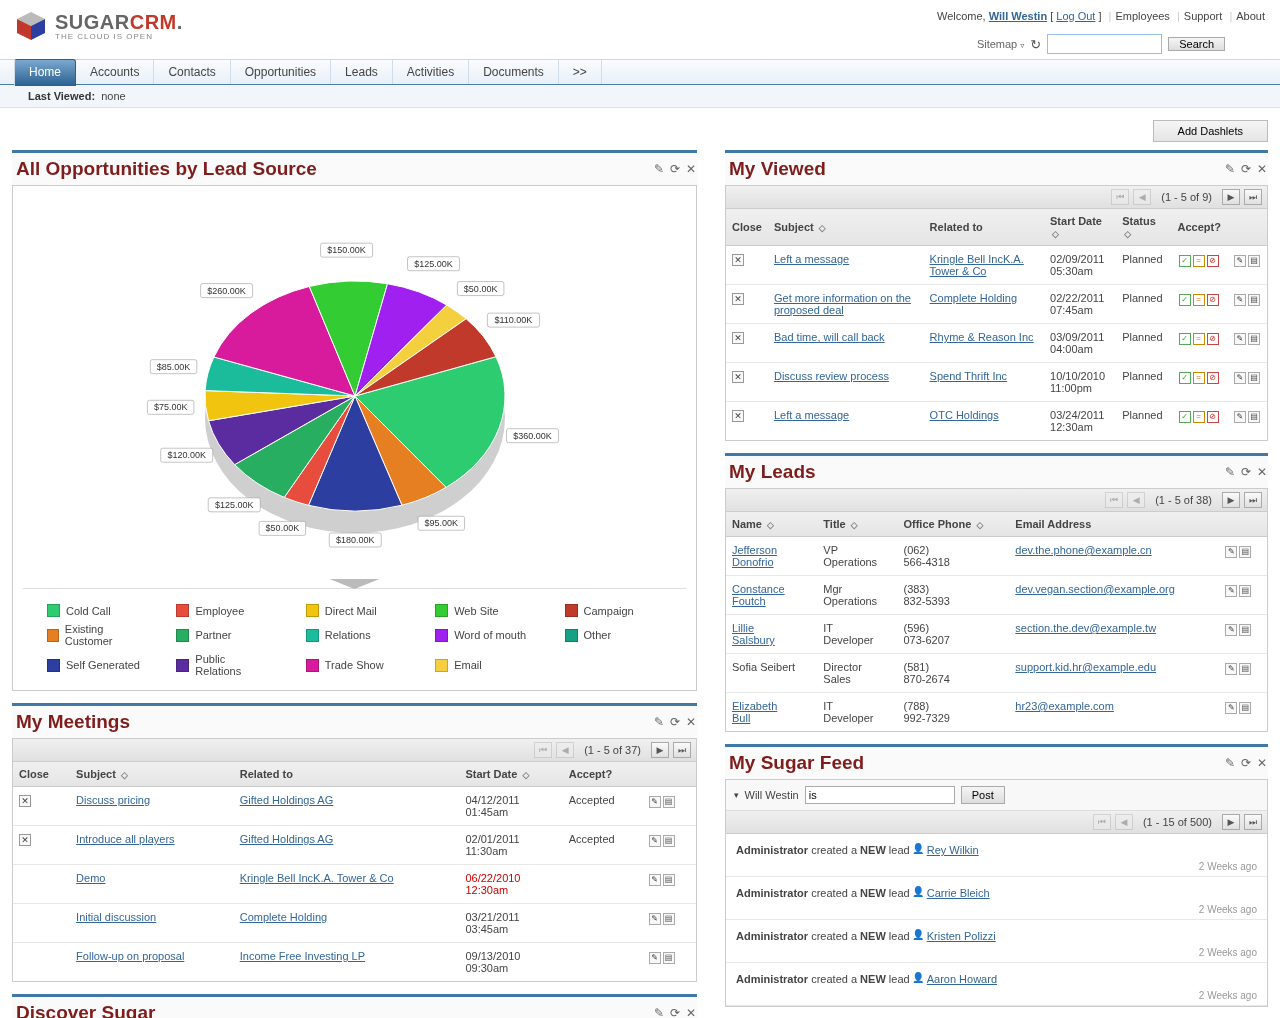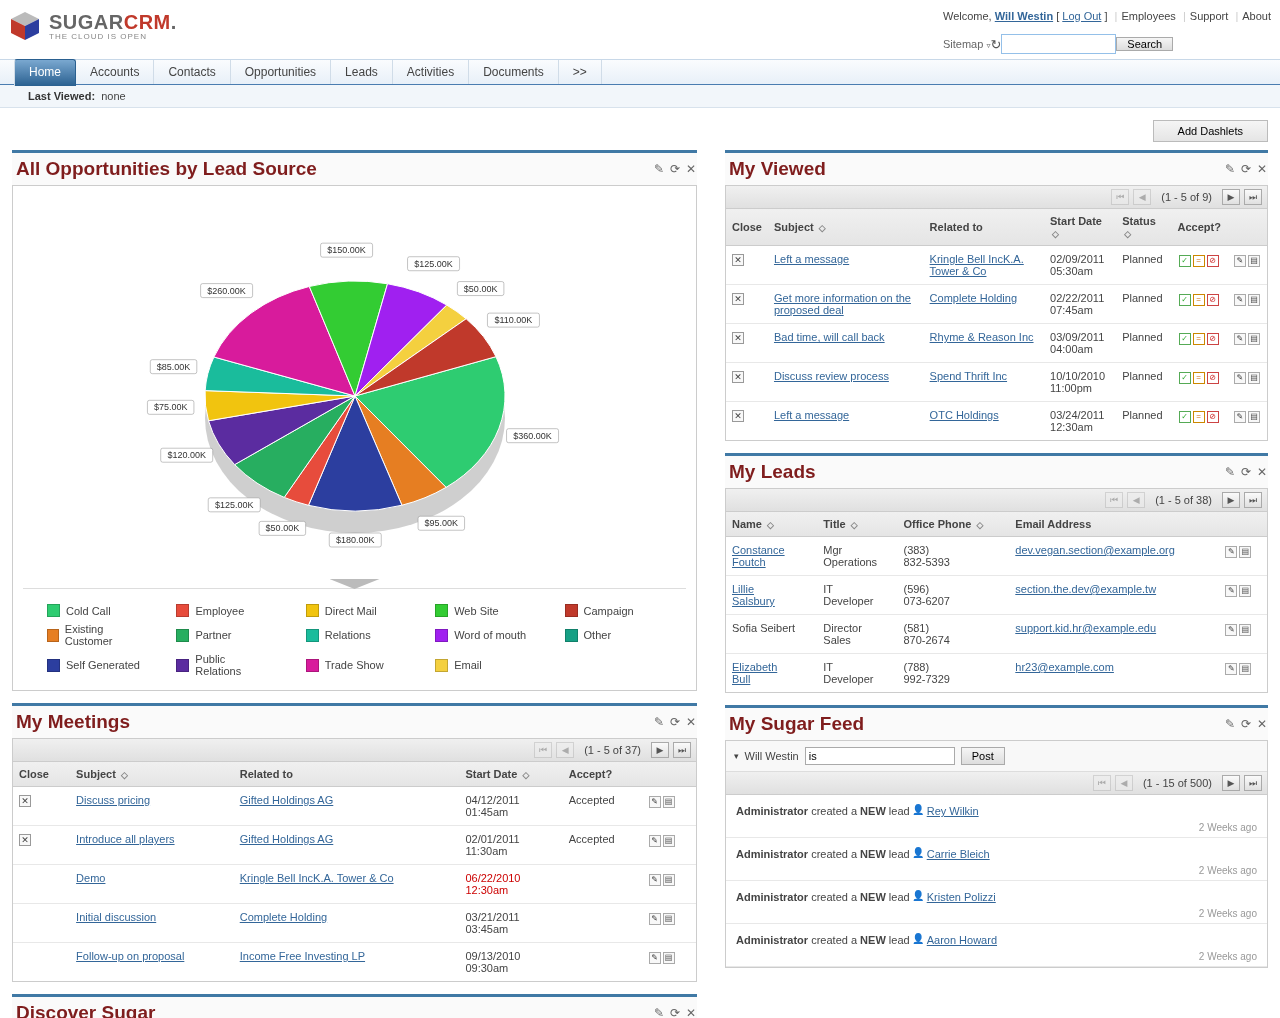--- a/index.html
+++ b/index.html
@@ -1,30 +1,30 @@
 <!DOCTYPE html>
 <html><head>
 <meta charset="utf-8">
 <style>
 * { box-sizing: border-box; margin: 0; padding: 0; }
 body { font-family: Arial, Helvetica, sans-serif; font-size: 11px; color: #444; background: #fff; overflow-y: scroll; }
 a { color: #336699; text-decoration: underline; cursor: pointer; }
 
 
-.top-header { padding: 10px 9px 5px; display: flex; justify-content: space-between; align-items: flex-start; }
+.top-header { padding: 10px 15px 5px; display: flex; justify-content: space-between; align-items: flex-start; }
 .logo-wrap { display: flex; align-items: center; gap: 8px; }
 .logo-cube { width: 32px; height: 32px; }
 .logo-text { font-size: 20px; font-weight: bold; letter-spacing: 0.5px; }
 .logo-sugar { color: #666; }
 .logo-crm { color: #c0392b; }
 .logo-tag { font-size: 8px; color: #888; letter-spacing: 1px; display:block; margin-top:-2px;}
 .top-right { text-align: right; }
 .top-links { font-size: 11px; color: #444; margin-bottom: 12px; }
 .top-links span.sep { color: #ccc; margin: 0 4px; }
-.top-search-row { display: flex; align-items: center; justify-content: flex-start; }
+.top-search-row { display: flex; align-items: center; justify-content: center; gap: 6px; }
 .sitemap-link { color: #666; cursor: pointer; font-size:11px;}
 .search-input { border: 1px solid #94c0e9; height: 20px; width: 115px; padding: 0 4px; }
 .search-btn { background: linear-gradient(#f5f5f5,#ddd); border: 1px solid #aaa; height: 14px; padding: 0 10px; font-size:11px; cursor:pointer;}
 
 
 .nav-bar { background: linear-gradient(#fafcfe, #e8f0f8); border-top: 1px solid #c8d8e8; border-bottom: 1px solid #4a7cb0; height: 26px; display: flex; padding-left: 14px; }
 .nav-tab { padding: 5px 14px; font-size: 12px; color: #444; border-right: 1px solid #d0dce8; cursor: pointer; }
 .nav-tab.active { background: linear-gradient(#7aa8d0,#2a6090); color: #fff; border:1px solid #2a6090; border-bottom:none; position:relative; top:-1px; height:27px; border-radius:3px 3px 0 0;}
 .nav-tab:first-child { border-left: 1px solid #d0dce8; }
 
@@ -456,20 +456,27 @@
         <table class="dtable" id="leads-table">
             <tbody>
               <tr>
                 <th>Name <span class="sort">◇</span></th>
                 <th>Title <span class="sort">◇</span></th>
                 <th>Office Phone <span class="sort">◇</span></th>
                 <th>Email Address</th>
                 <th></th>
               </tr>
               <tr>
+                <td><a>Jefferson<br>Donofrio</a></td>
+                <td>VP<br>Operations</td>
+                <td>(062)<br>566-4318</td>
+                <td><a>dev.the.phone@example.cn</a></td>
+                <td class="row-actions"><span>✎</span><span>▤</span></td>
+              </tr>
+              <tr>
                 <td><a>Constance<br>Foutch</a></td>
                 <td>Mgr<br>Operations</td>
                 <td>(383)<br>832-5393</td>
                 <td><a>dev.vegan.section@example.org</a></td>
                 <td class="row-actions"><span>✎</span><span>▤</span></td>
               </tr>
               <tr>
                 <td><a>Lillie<br>Salsbury</a></td>
                 <td>IT<br>Developer</td>
                 <td>(596)<br>073-6207</td>

